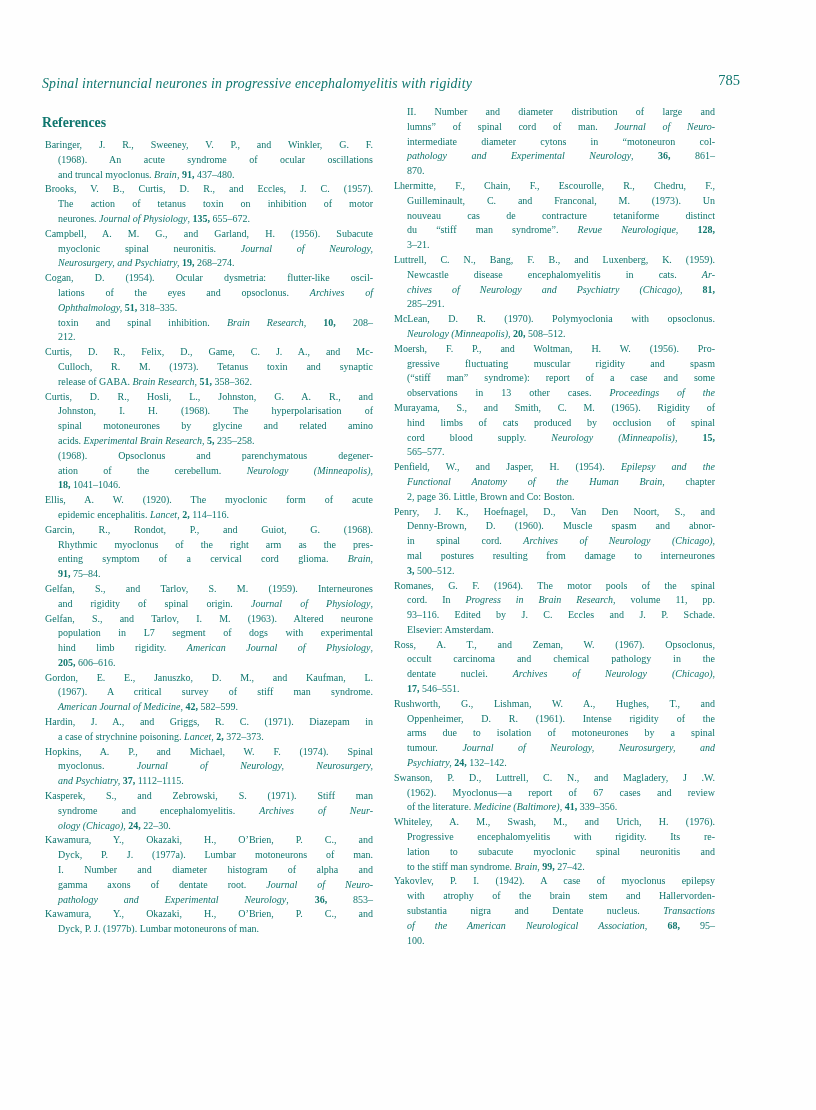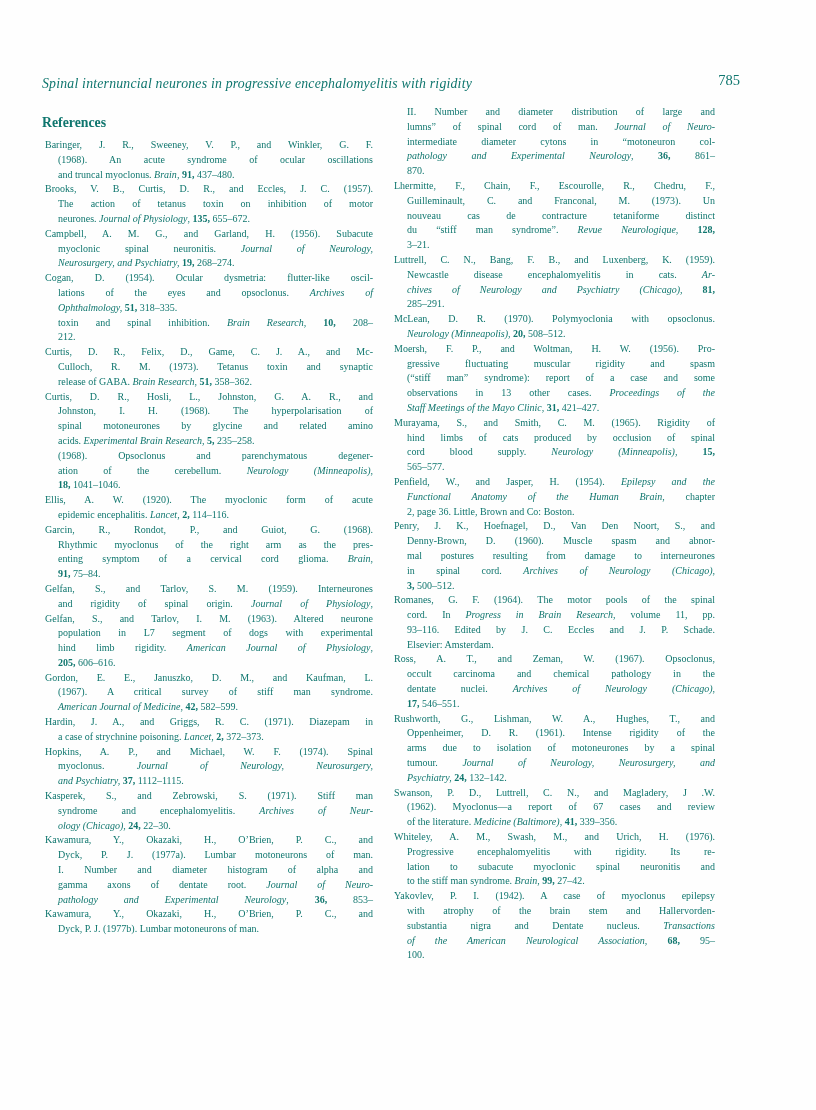--- a/index.html
+++ b/index.html
@@ -163,38 +163,37 @@
       </div>
       <div class="entry">
         <div class="line"><span class="seg-r">McLean, D. R. (1970). Polymyoclonia with opsoclonus.</span></div>
         <div class="line cont last"><span class="seg-i">Neurology (Minneapolis), </span><span class="seg-b">20,</span><span class="seg-r"> 508–512.</span></div>
       </div>
       <div class="entry">
         <div class="line"><span class="seg-r">Moersh, F. P., and Woltman, H. W. (1956). Pro-</span></div>
         <div class="line cont"><span class="seg-r">gressive fluctuating muscular rigidity and spasm</span></div>
         <div class="line cont"><span class="seg-r">(“stiff man” syndrome): report of a case and some</span></div>
         <div class="line cont"><span class="seg-r">observations in 13 other cases. </span><span class="seg-i">Proceedings of the</span></div>
-        <div class="line cont last"><span class="seg-i">Staff Meetings of the Mayo Clinic</span><span class="seg-r">, </span><span class="seg-b">31,</span><span class="seg-r"> 421–427.</span></div>
       </div>
       <div class="entry">
         <div class="line"><span class="seg-r">Murayama, S., and Smith, C. M. (1965). Rigidity of</span></div>
         <div class="line cont"><span class="seg-r">hind limbs of cats produced by occlusion of spinal</span></div>
         <div class="line cont"><span class="seg-r">cord blood supply. </span><span class="seg-i">Neurology (Minneapolis)</span><span class="seg-r">, </span><span class="seg-b">15,</span></div>
         <div class="line cont last"><span class="seg-r">565–577.</span></div>
       </div>
       <div class="entry">
         <div class="line"><span class="seg-r">Penfield, W., and Jasper, H. (1954). </span><span class="seg-i">Epilepsy and the</span></div>
         <div class="line cont"><span class="seg-i">Functional Anatomy of the Human Brain</span><span class="seg-r">, chapter</span></div>
         <div class="line cont last"><span class="seg-r">2, page 36. Little, Brown and Co: Boston.</span></div>
       </div>
       <div class="entry">
         <div class="line"><span class="seg-r">Penry, J. K., Hoefnagel, D., Van Den Noort, S., and</span></div>
         <div class="line cont"><span class="seg-r">Denny-Brown, D. (1960). Muscle spasm and abnor-</span></div>
+        <div class="line cont"><span class="seg-r">in spinal cord. </span><span class="seg-i">Archives of Neurology (Chicago)</span><span class="seg-r">,</span></div>
         <div class="line cont"><span class="seg-r">mal postures resulting from damage to interneurones</span></div>
-        <div class="line cont"><span class="seg-r">in spinal cord. </span><span class="seg-i">Archives of Neurology (Chicago)</span><span class="seg-r">,</span></div>
         <div class="line cont last"><span class="seg-b">3,</span><span class="seg-r"> 500–512.</span></div>
       </div>
       <div class="entry">
         <div class="line"><span class="seg-r">Romanes, G. F. (1964). The motor pools of the spinal</span></div>
         <div class="line cont"><span class="seg-r">cord. In </span><span class="seg-i">Progress in Brain Research</span><span class="seg-r">, volume 11, pp.</span></div>
         <div class="line cont"><span class="seg-r">93–116. Edited by J. C. Eccles and J. P. Schade.</span></div>
         <div class="line cont last"><span class="seg-r">Elsevier: Amsterdam.</span></div>
       </div>
       <div class="entry">
         <div class="line"><span class="seg-r">Ross, A. T., and Zeman, W. (1967). Opsoclonus,</span></div>

